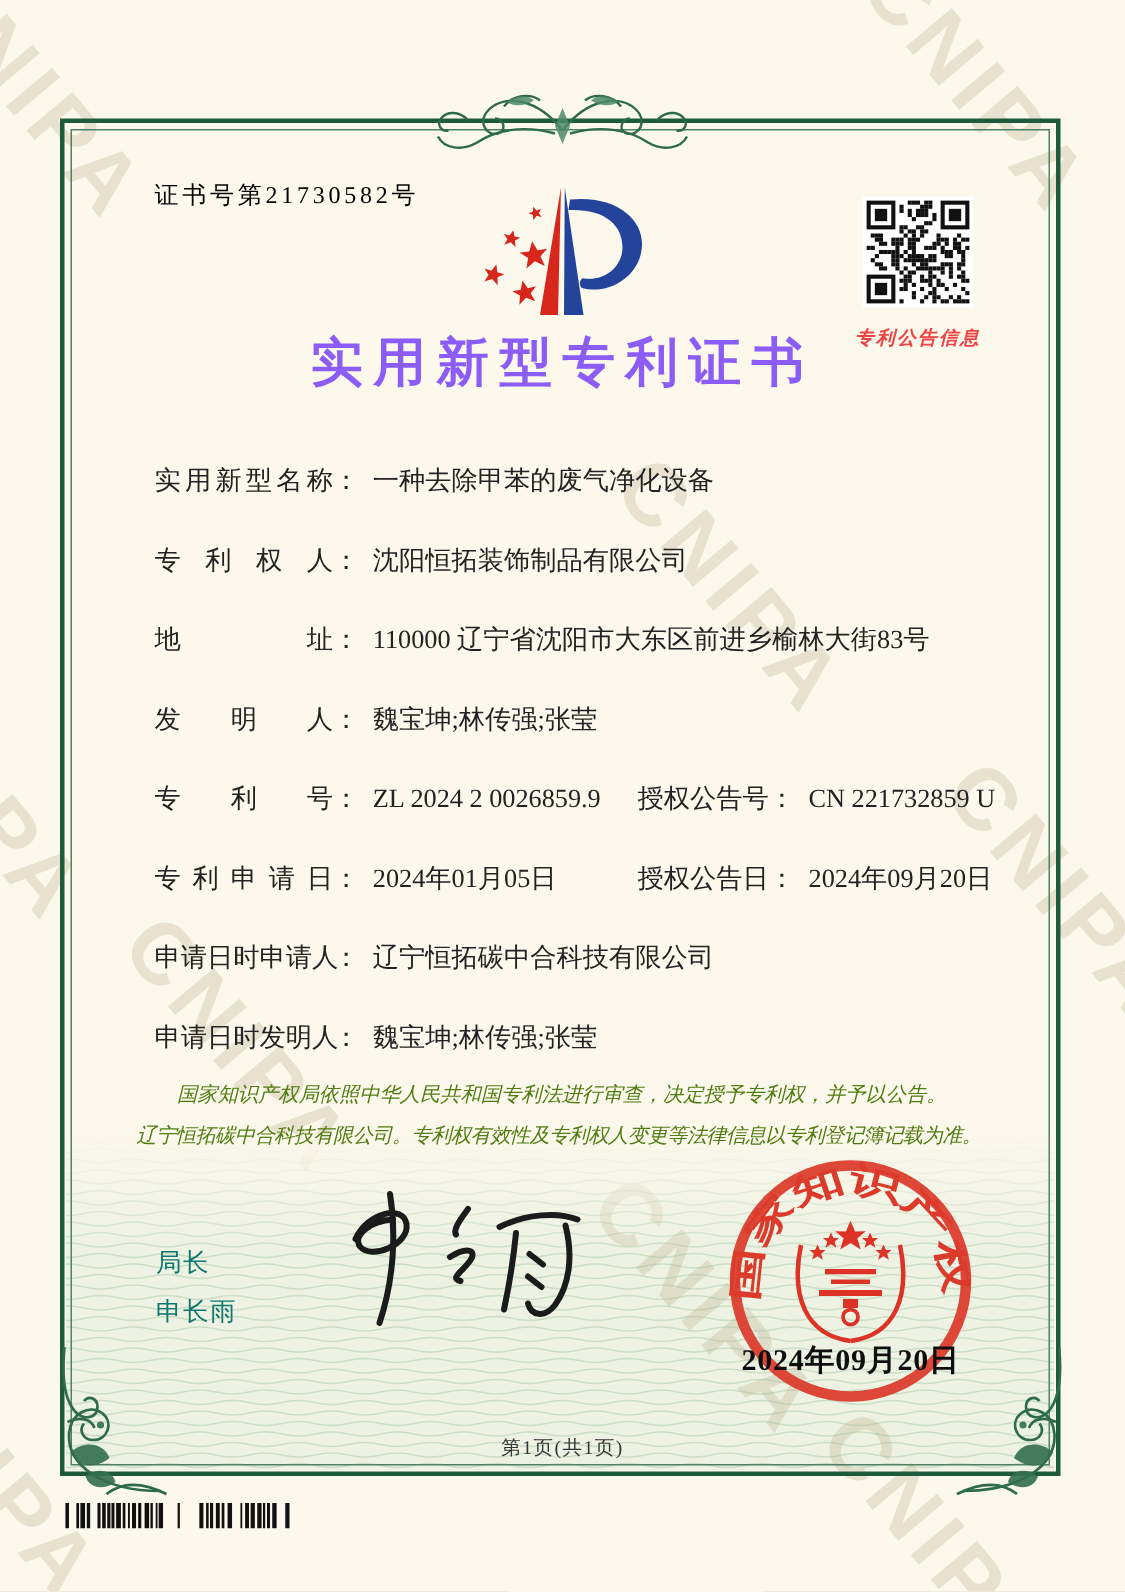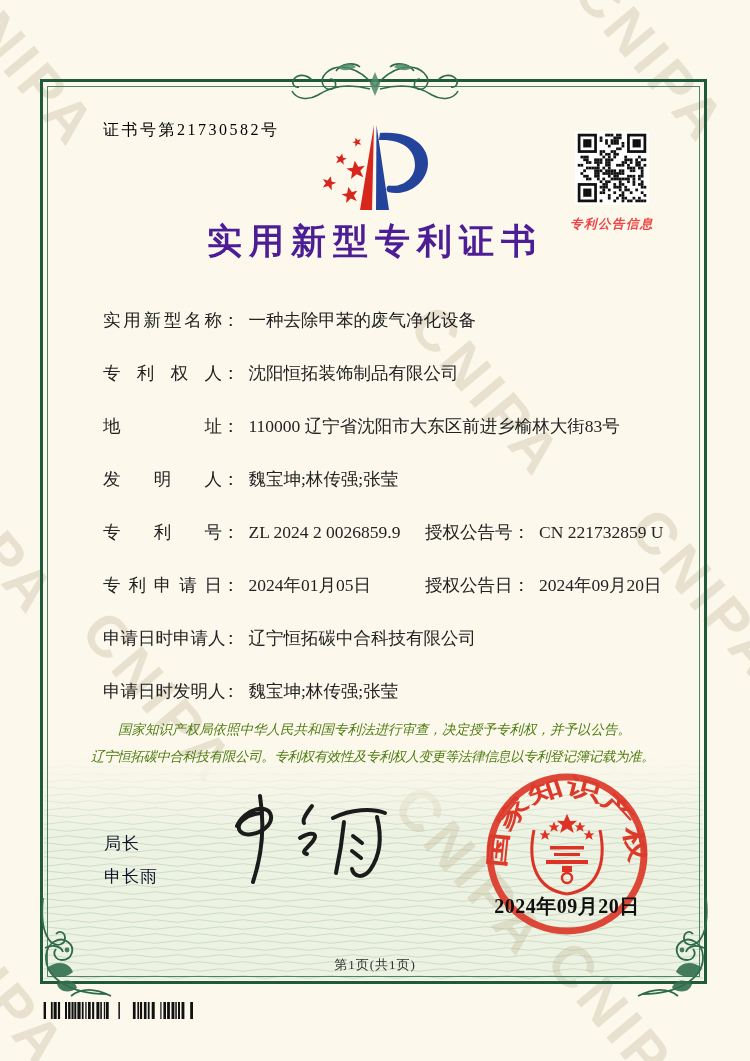--- a/index.html
+++ b/index.html
@@ -21,36 +21,36 @@
       background:linear-gradient(#fcf8ec,rgba(252,248,236,0));z-index:1;}
   .deco{position:absolute;z-index:3;}
   
   .certno{position:absolute;left:103px;top:120px;font-size:16px;letter-spacing:2.5px;
       color:#000000;z-index:4;}
   .logo{position:absolute;left:310px;top:121px;z-index:4;}
   .qrblock{position:absolute;left:565px;top:131px;width:94px;text-align:center;z-index:4;}
   .qrlabel{margin-top:7px;font-size:12.5px;font-style:italic;font-weight:bold;
       color:#ef4444;letter-spacing:1.5px;}
   .title{position:absolute;left:0;right:0;top:218px;text-align:center;font-size:35px;
-      font-weight:bold;letter-spacing:7px;color:#4c1d95;z-index:4;}
+      font-weight:bold;letter-spacing:7px;color:#8b5cf6;z-index:4;}
   
   .fields{position:absolute;left:103px;top:308px;width:556px;z-index:4;font-size:17.5px;}
   .frow{position:relative;height:53px;white-space:nowrap;}
   .flabel{display:inline-block;width:119px;text-align:justify;text-align-last:justify;}
   .fvalue{padding-left:9px;}
   .fcol2{position:absolute;left:322px;top:0;}
   
   .notice{position:absolute;left:91px;top:716px;width:568px;font-size:13.5px;
       line-height:27px;font-style:italic;color:#4d7c0f;z-index:4;}
   .notice .l1{text-indent:2em;white-space:nowrap;}
   .notice .l2{white-space:nowrap;letter-spacing:-0.4px;}
   
   .signoff{position:absolute;left:104px;top:827px;z-index:4;
-      font-family:Liberation Serif, serif;font-size:17px;
-      color:#0f172a;line-height:33px;letter-spacing:1px;}
+      font-family:Liberation Mono, monospace;font-size:17px;
+      color:#0f766e;line-height:33px;letter-spacing:1px;}
   .signature{position:absolute;left:215px;top:786px;z-index:4;}
   
   .seal{position:absolute;left:481px;top:768px;z-index:5;}
   .sealdate{position:absolute;left:478px;top:893px;width:178px;text-align:center;
       font-size:20px;font-weight:bold;color:#0f0f0f;letter-spacing:0.5px;z-index:6;}
   
   .pagefoot{position:absolute;left:0;right:0;top:956px;text-align:center;
       font-size:13px;letter-spacing:1px;color:#333;z-index:4;}
   .barcode{position:absolute;left:40px;top:1002px;z-index:4;}
 </style>

